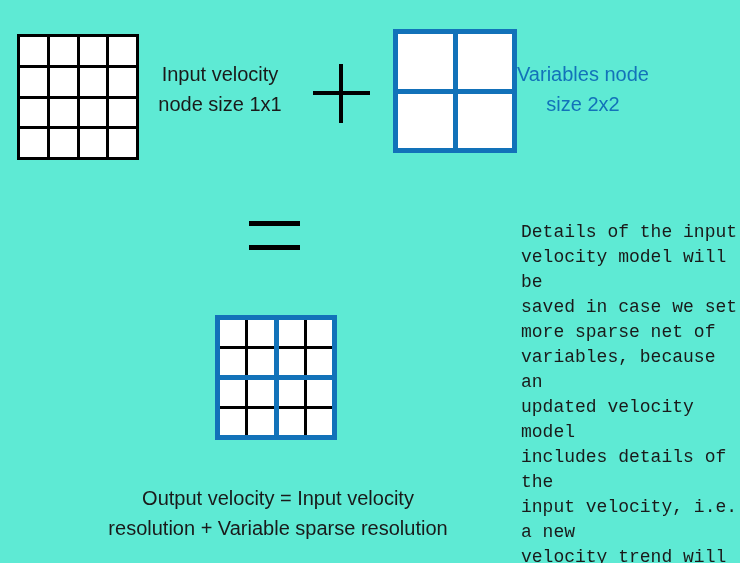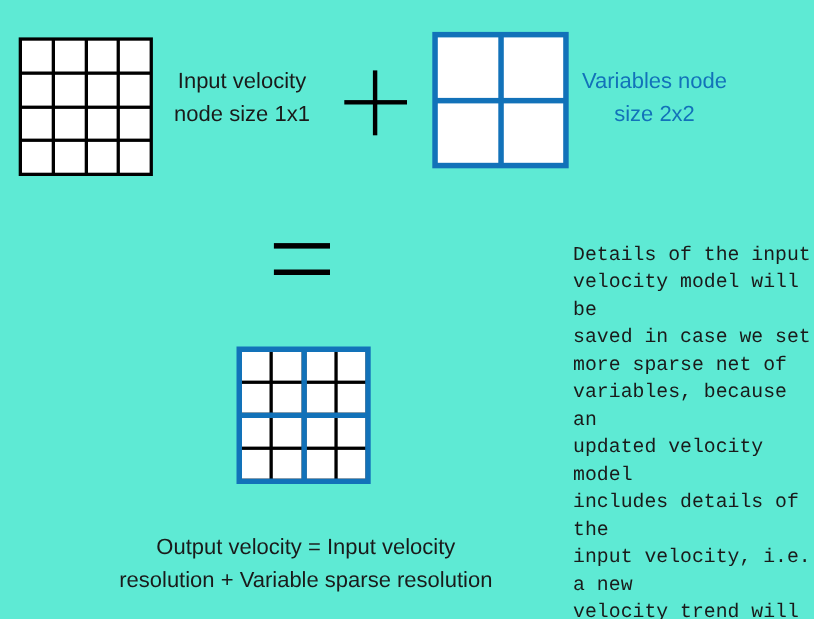--- a/index.html
+++ b/index.html
@@ -28,21 +28,21 @@
   .output-grid > div > div { background: #ffffff; }
 
   .label {
     position: absolute;
     white-space: pre-line;
     text-align: center;
     font-size: 20px;
     line-height: 30px;
   }
   .input-label     { left: 134px; top: 59px; width: 172px; color: #1a1a1a; }
-  .variables-label { left: 516px; top: 59px; width: 158px; color: #1272b9; }
+  .variables-label { left: 504px; top: 59px; width: 158px; color: #1272b9; }
 
   .plus { left: 313px; top: 64px; width: 57px; height: 59px; }
   .plus .bar-v { position: absolute; left: 26px; top: 0;    width: 4px;  height: 59px; background: #000; }
   .plus .bar-h { position: absolute; left: 0;    top: 27px; width: 57px; height: 4px;  background: #000; }
 
   .equals { left: 249px; top: 221px; width: 51px; height: 29px; }
   .equals .bar { position: absolute; left: 0; width: 51px; height: 5px; background: #000; }
   .equals .bar-top { top: 0; }
   .equals .bar-bottom { top: 24px; }
 

